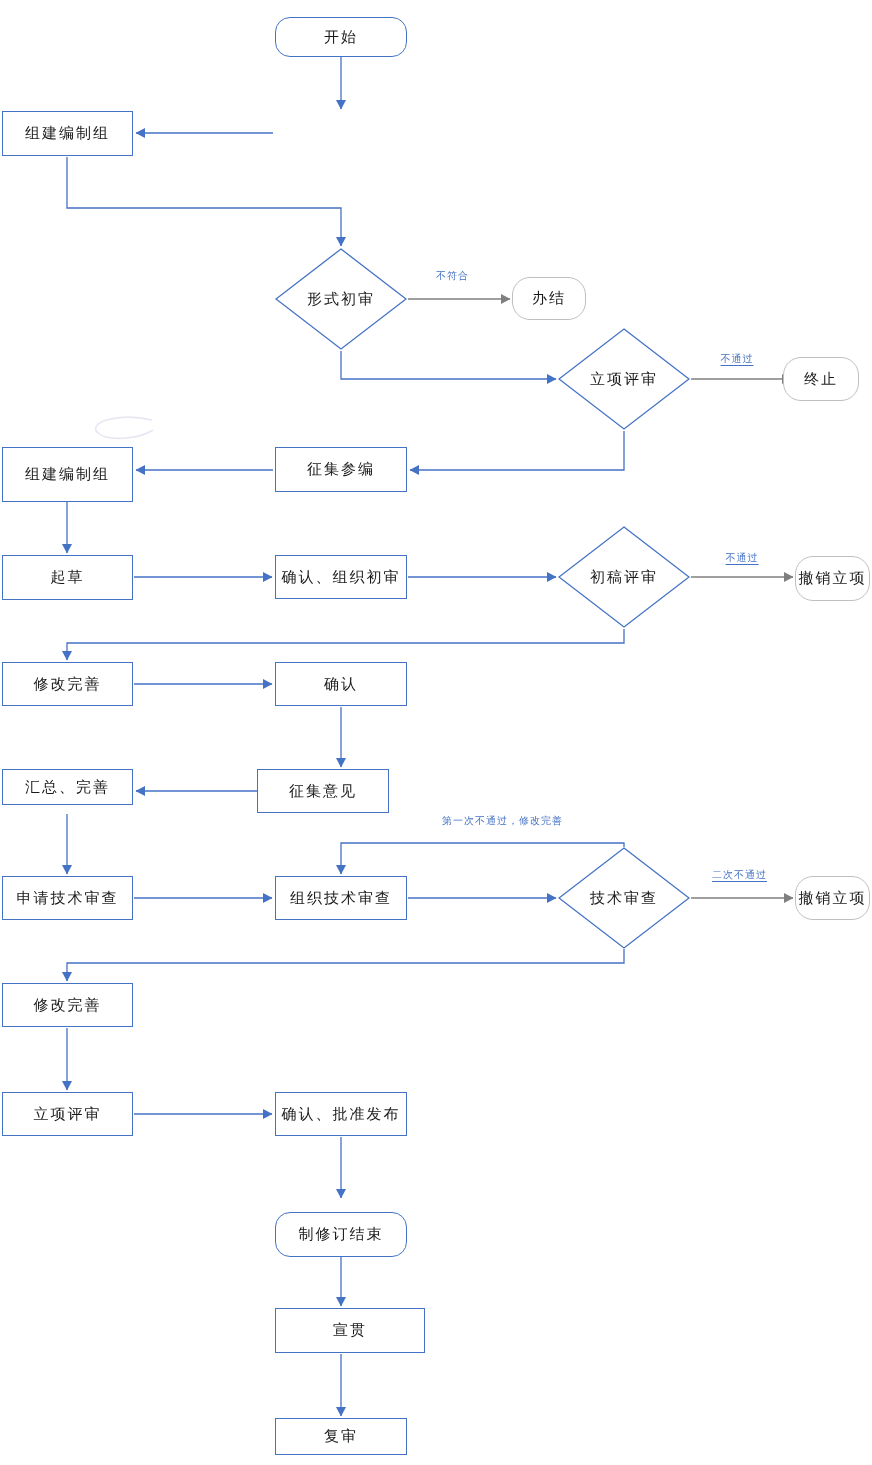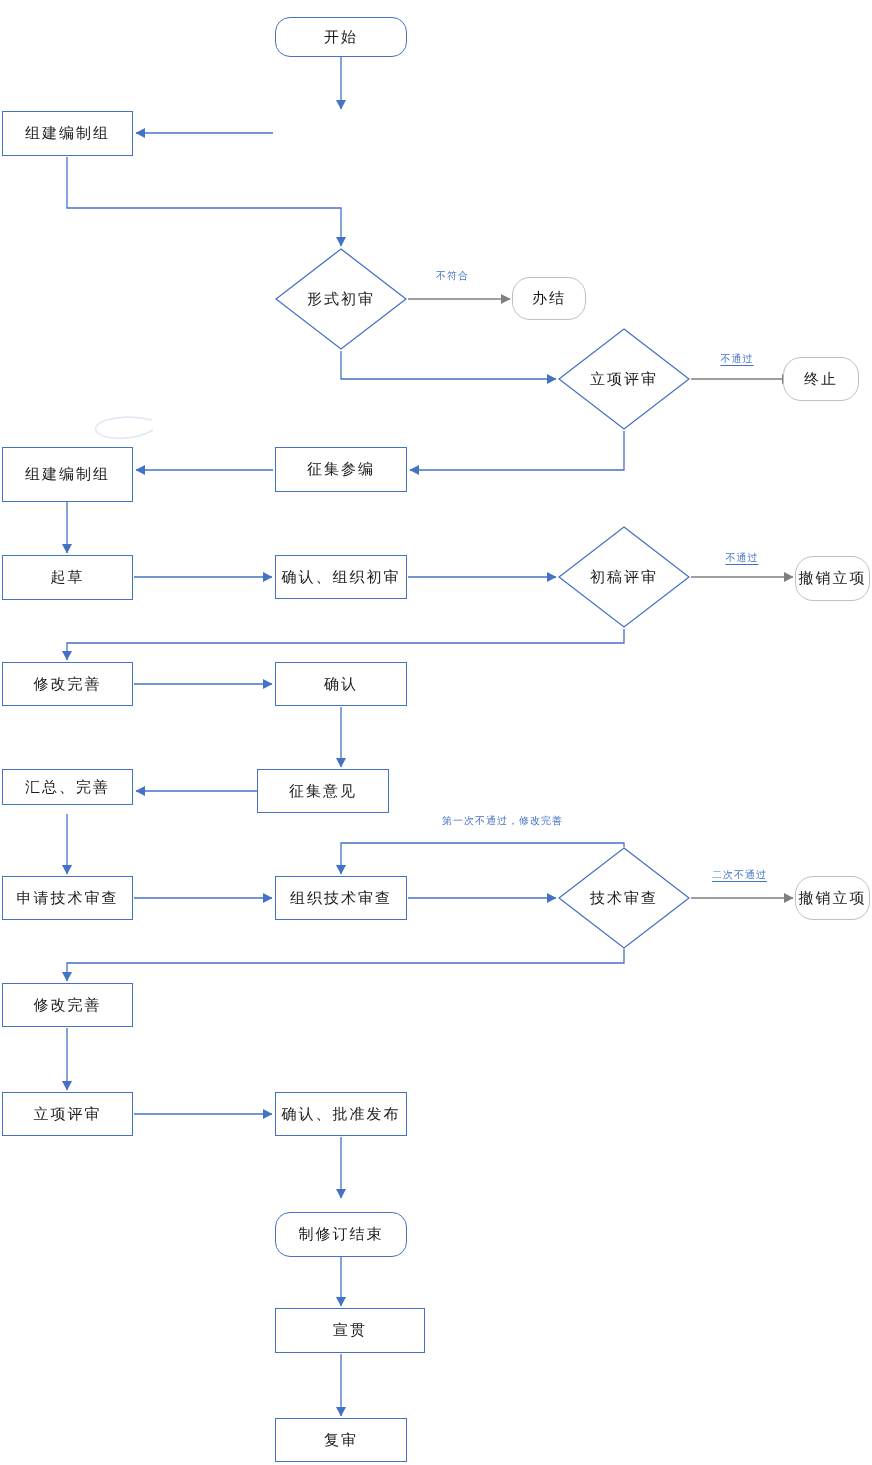--- a/index.html
+++ b/index.html
@@ -108,21 +108,21 @@
   </div>
   <div class="node rect" style="left:275px;top:1092px;width:132px;height:44px">
     <span class="lbl">确认、批准发布</span>
   </div>
   <div class="node rect rounded" style="left:275px;top:1200px;width:132px;height:45px">
     <span class="lbl">制修订结束</span>
   </div>
   <div class="node rect" style="left:275px;top:1308px;width:150px;height:45px">
     <span class="lbl">宣贯</span>
   </div>
-  <div class="node rect" style="left:275px;top:1418px;width:132px;height:44px">
+  <div class="node rect" style="left:275px;top:1418px;width:132px;height:37px">
     <span class="lbl">复审</span>
   </div>
 
   <div class="node rect" style="left:2px;top:111px;width:131px;height:45px">
     <span class="lbl">组建编制组</span>
   </div>
   <div class="node rect" style="left:2px;top:447px;width:131px;height:55px">
     <span class="lbl">组建编制组</span>
   </div>
   <div class="node rect" style="left:2px;top:555px;width:131px;height:45px">

